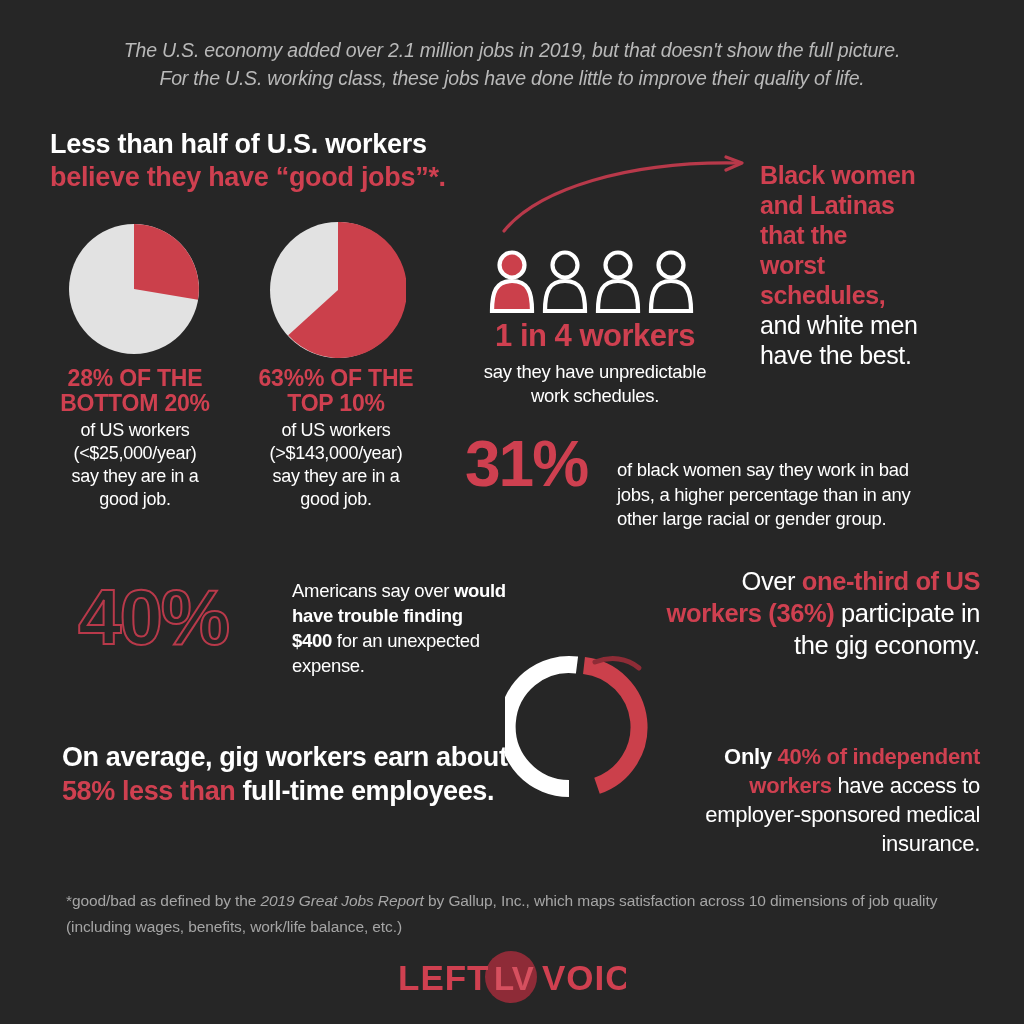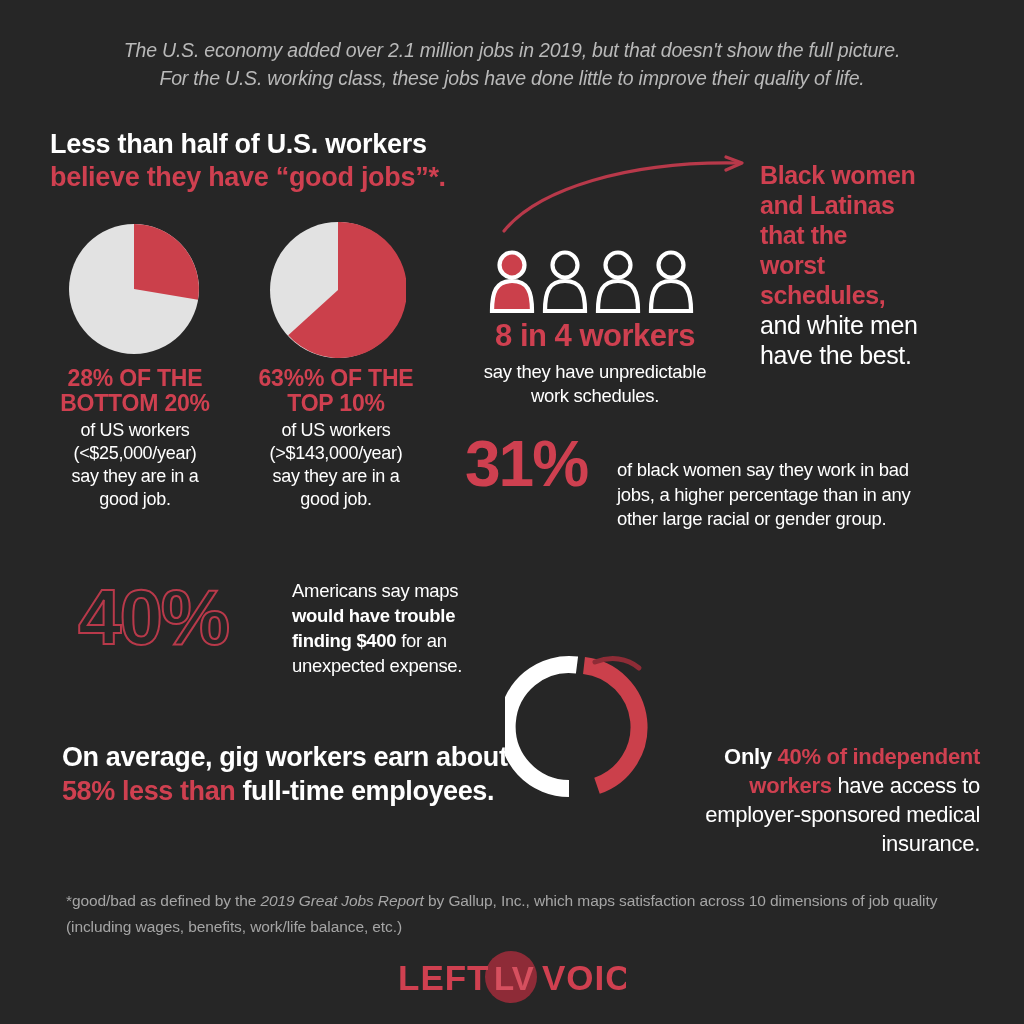--- a/index.html
+++ b/index.html
@@ -213,21 +213,21 @@
         <path d="M131,33 C115,33 111,44 111,63 L151,63 C151,44 147,33 131,33 Z"></path>
       </g>
       <g fill="none" stroke="#ffffff" stroke-width="4.2">
         <circle cx="184" cy="17" r="12.5"></circle>
         <path d="M184,33 C168,33 164,44 164,63 L204,63 C204,44 200,33 184,33 Z"></path>
       </g>
     </svg>
   </div>
 
   <div class="onein4">
-    <div class="big">8 in 4 workers</div>
+    <div class="big">1 in 4 workers</div>
     <div class="sub">
       <div>say they have unpredictable</div>
       <div>work schedules.</div>
     </div>
   </div>
 
   <div class="latinas">
     <div class="red">Black women</div>
     <div class="red">and Latinas</div>
     <div class="red">that the</div>
@@ -243,37 +243,40 @@
       <div>of black women say they work in bad</div>
       <div>jobs, a higher percentage than in any</div>
       <div>other large racial or gender group.</div>
     </div>
   </div>
 
   <div class="stat40">
     <div class="num">40%</div>
   </div>
   <div class="stat40-txt">
-    <span>Americans say maps </span><b>would have trouble finding $400</b><span> for an unexpected expense.</span>
+    <span>Americans say over </span><b>would have trouble finding $400</b><span> for an unexpected expense.</span>
   </div>
 
   <div class="gigline">
     <span>On average, gig workers earn about </span><span class="red">58% less than</span><span> full-time employees.</span>
   </div>
 
   <div class="donut">
     <svg width="160" height="175" viewBox="0 0 160 175">
       <g transform="translate(72,95)">
         <path d="M0,-62 A62,62 0 1,0 -8,61.5" stroke="#ffffff" stroke-width="17" fill="none"></path>
         <path d="M7,-61.5 A62,62 0 0,1 20,58.8" stroke="#cb404b" stroke-width="17" fill="none"></path>
       </g>
       <path d="M90,30 C106,24 122,26 134,36" stroke="#8e2c36" stroke-width="5" fill="none" stroke-linecap="round"></path>
     </svg>
   </div>
 
+  <div class="gig-right">
+    <span>Over </span><span class="red">one-third of US workers (36%)</span><span> participate in the gig economy.</span>
+  </div>
 
   <div class="ins-right">
     <span class="bw">Only </span><span class="red">40% of independent workers</span><span> have access to employer-sponsored medical insurance.</span>
   </div>
 
   <div class="footnote">
     <span>*good/bad as defined by the </span><i>2019 Great Jobs Report</i><span> by Gallup, Inc., which maps satisfaction across 10 dimensions of job quality (including wages, benefits, work/life balance, etc.)</span>
   </div>
 
   <div class="logo">

